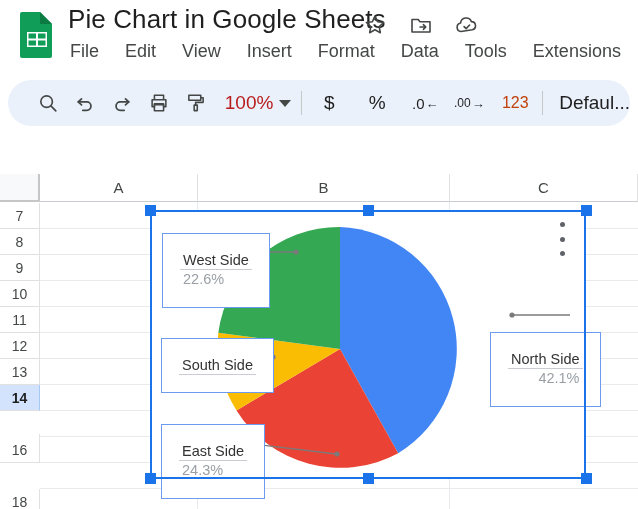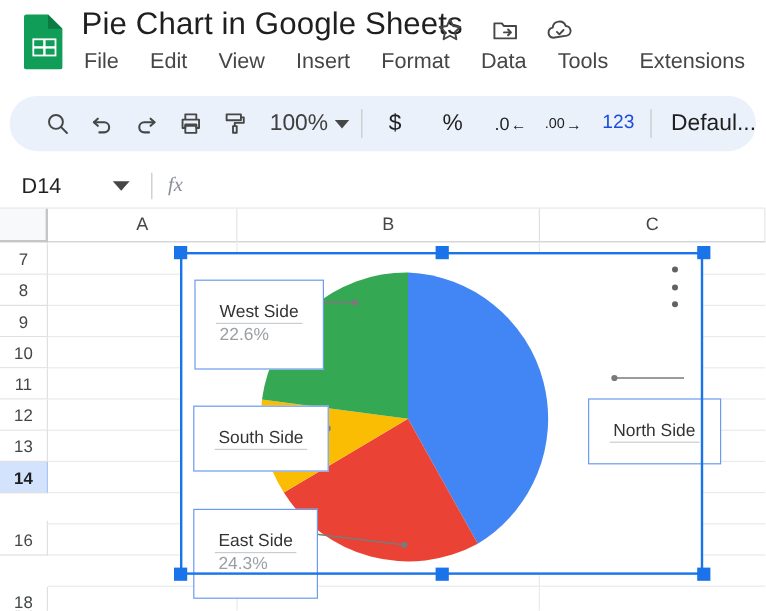--- a/index.html
+++ b/index.html
@@ -32,21 +32,21 @@
   }
 
   
   .toolbar {
     position:absolute; left:8px; top:80px; width:622px; height:46px;
     background:#eaf1fb; border-radius:24px;
     display:flex; align-items:center; padding-left:22px; gap:0px;
   }
   .tb-ic { width:40px; height:40px; display:flex; align-items:center; justify-content:center; cursor:pointer; color:#444746; }
   .zoom-box { display:flex; align-items:center; gap:6px; margin-left:10px; cursor:pointer; }
-  .zoom-box .zval { font-size:19px; color:#404040; }
+  .zoom-box .zval { font-size:19px; color:#b91c1c; }
   .caret { width:0;height:0;border-left:6px solid transparent;border-right:6px solid transparent;border-top:7px solid #444746; }
   .tb-sep { width:1px; height:24px; background:#c4c7c5; margin:0 10px; }
   .tb-btn { min-width:34px; height:40px; display:flex; align-items:center; justify-content:center; font-size:19px; color:#1f1f1f; cursor:pointer; }
   .tb-font { font-size:19px; color:#1f1f1f; margin-left:6px; white-space:nowrap; cursor:pointer; }
 
   
   .formulabar { position:absolute; left:0; top:136px; width:638px; height:38px; background:#fff; border-bottom:1px solid #e0e0e0; }
   .namebox { position:absolute; left:0; top:0; width:130px; height:38px; display:flex; align-items:center; }
   .namebox .nb-val { font-size:18px; color:#1f1f1f; margin-left:18px; }
   .namebox .nb-caret { position:absolute; right:22px; top:15px; width:0;height:0;border-left:7px solid transparent;border-right:7px solid transparent;border-top:8px solid #444746; }
@@ -186,36 +186,27 @@
     <div class="tb-btn" style="margin-left:14px;gap:1px">
       <span style="font-size:15px">.0</span>
       <span style="font-size:13px">←</span>
     </div>
 
     <div class="tb-btn" style="margin-left:10px;gap:1px">
       <span style="font-size:12px">.00</span>
       <span style="font-size:13px">→</span>
     </div>
 
-    <div class="tb-btn" style="margin-left:12px;font-size:16px;color:#1d4ed8">123</div>
+    <div class="tb-btn" style="margin-left:12px;font-size:16px;color:#c2410c">123</div>
 
     <div class="tb-sep"></div>
 
     <div class="tb-font">Defaul...</div>
   </div>
 
-  <div class="formulabar">
-    <div class="namebox">
-      <span class="nb-val">D14</span>
-      <span class="nb-caret"></span>
-    </div>
-    <div class="fx-sep"></div>
-    <div class="fx">fx</div>
-    <div class="formula-input"></div>
-  </div>
 
   <div class="grid">
 
     <div class="corner"></div>
 
     <div class="colhdr" style="left:40px;  width:158px;">A</div>
     <div class="colhdr" style="left:198px; width:252px;">B</div>
     <div class="colhdr" style="left:450px; width:188px;">C</div>
 
     <div class="gridline-v" style="left:197px; top:28px; height:307px;"></div>
@@ -278,20 +269,21 @@
       <span></span>
     </div>
 
     <div class="dlabel" style="left:12px; top:23px;">
       <div class="name">West Side</div>
       <div class="pct">22.6%</div>
     </div>
 
     <div class="dlabel right" style="left:340px; top:86px;margin-top:36px;">
       <div class="name">North Side</div>
+      <div class="pct">42.1%</div>
     </div>
 
     <div class="dlabel" style="left:11px; top:128px;">
       <div class="name">South Side</div>
     </div>
 
     <div class="dlabel" style="left:11px; top:214px;">
       <div class="name">East Side</div>
       <div class="pct">24.3%</div>
     </div>

